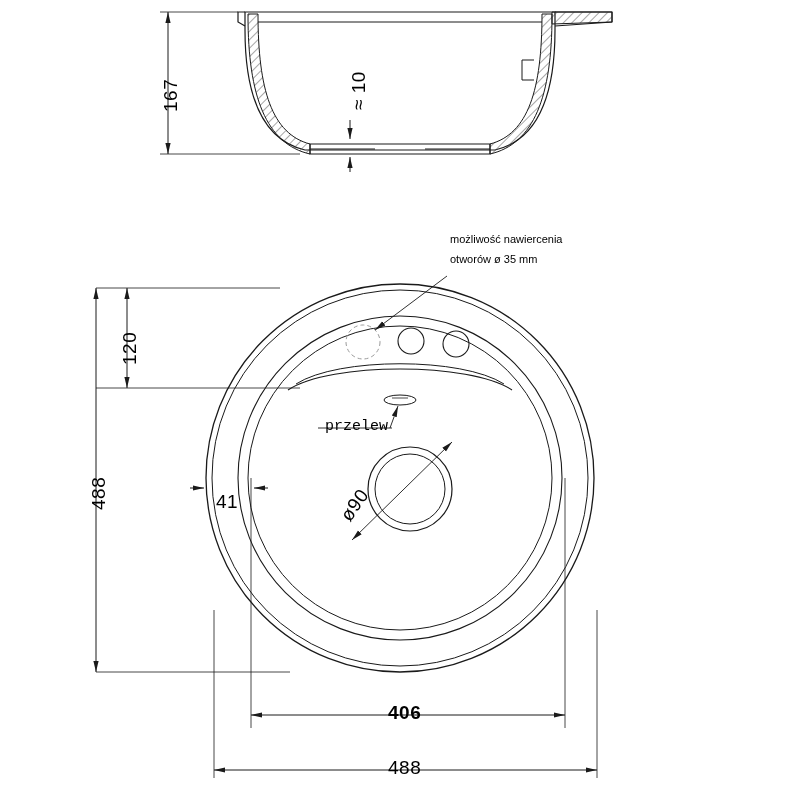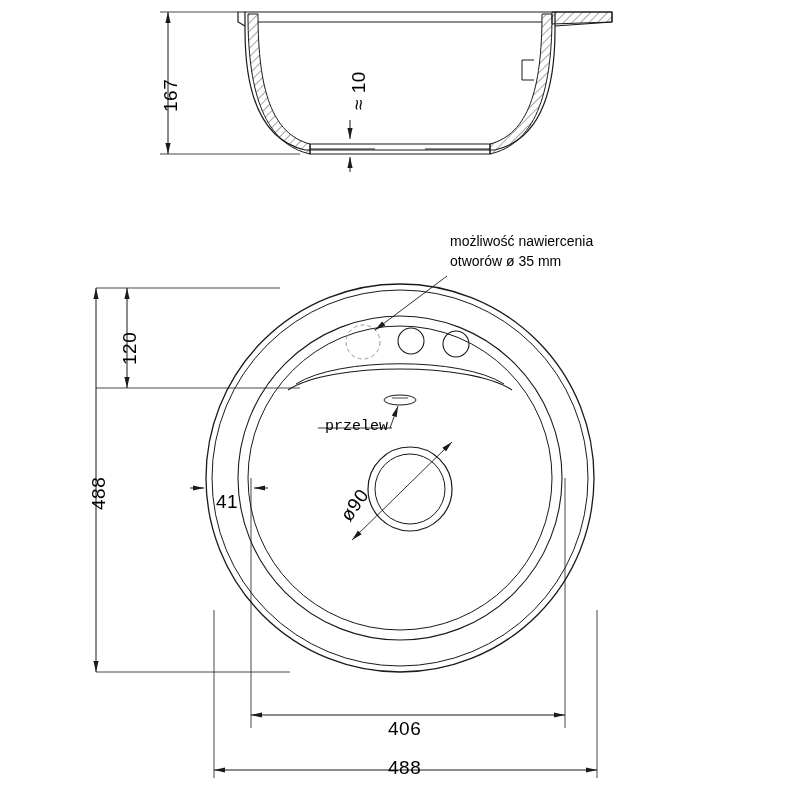--- a/index.html
+++ b/index.html
@@ -29,21 +29,21 @@
     font-family: "Liberation Sans", sans-serif;
     color: #000000;
     white-space: nowrap;
     line-height: 1.15;
   }
   .dim-txt {
     font-size: 19px;
     letter-spacing: 0.5px;
   }
   .note-txt {
-    font-size: 14px;
+    font-size: 11px;
     text-align: center;
   }
   .small-txt {
     font-size: 15px;
   }
   .rot90 {
     transform: rotate(-90deg);
     transform-origin: left top;
   }
   .rot-diag {
@@ -164,17 +164,17 @@
   <div class="lbl dim-txt rot90" style="left:119px; top:365px;">120</div>
 
   <div class="lbl dim-txt rot90" style="left:88px; top:510px;">488</div>
 
   <div class="lbl dim-txt" style="left:216px; top:491px;">41</div>
 
   <div class="lbl small-txt" style="left:325px; top:418px;font-family:Liberation Mono, monospace;">przelew</div>
 
   <div class="lbl dim-txt rot-diag" style="left:336px; top:513px;">ø90</div>
 
-  <div class="lbl dim-txt" style="left:388px; top:718px;">406</div>
+  <div class="lbl dim-txt" style="left:388px; top:702px;font-weight:bold;">406</div>
 
   <div class="lbl dim-txt" style="left:388px; top:757px;">488</div>
 
 </div>
 
 </body></html>

